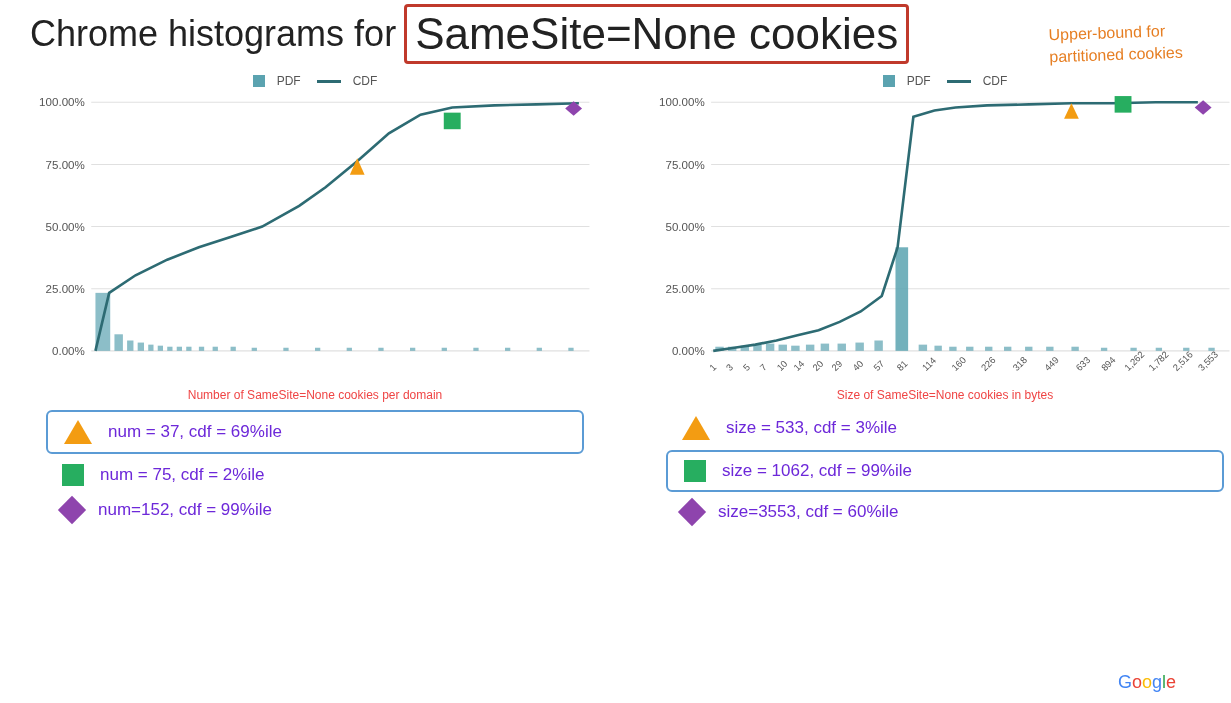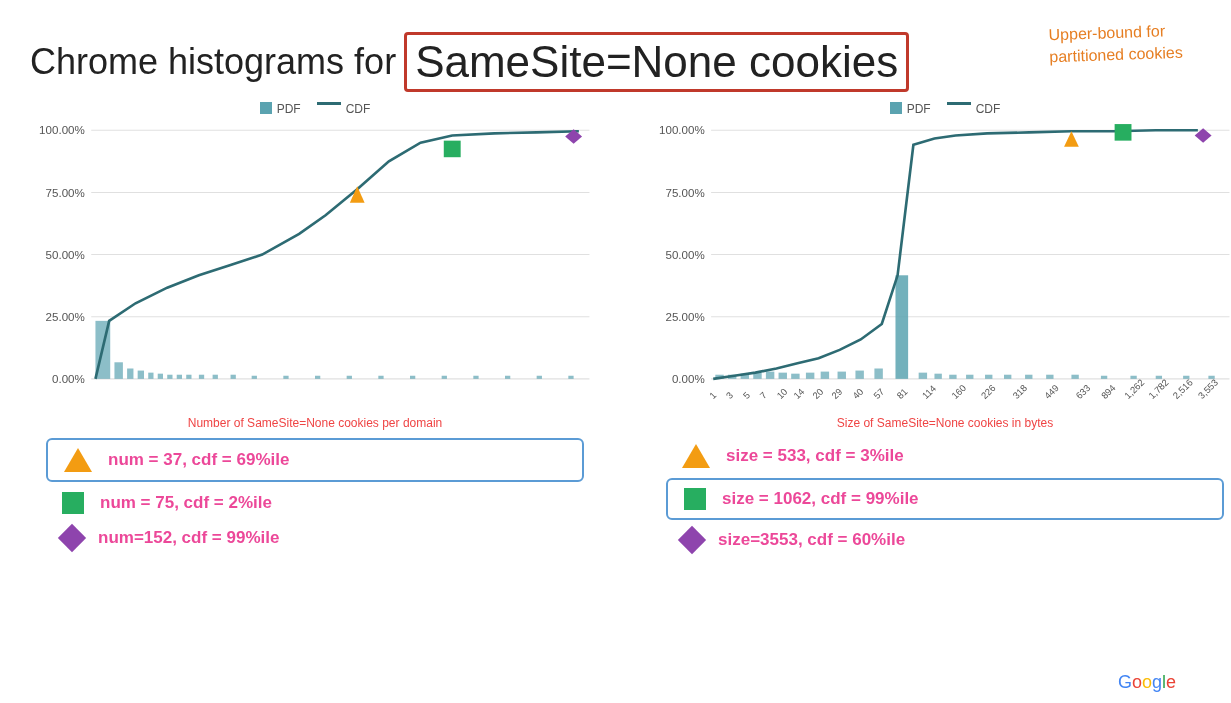--- a/index.html
+++ b/index.html
@@ -9,21 +9,21 @@
       background: #fff;
       font-family: Arial, sans-serif;
       overflow: hidden;
       position: relative;
     }
 
     .page-container {
       width: 1212px;
       height: 703px;
       position: relative;
-      padding: 32px 30px;
+      padding: 4px 30px;
     }
 
     .main-title {
       font-size: 36px;
       font-weight: 400;
       color: #222;
       margin-bottom: 10px;
       display: flex;
       align-items: center;
       gap: 8px;
@@ -63,21 +63,22 @@
       align-items: center;
       gap: 16px;
       justify-content: center;
       margin-bottom: 6px;
       font-size: 12px;
       color: #555;
     }
 
     .legend-item {
       display: flex;
-      gap: 5px;
+      align-items: center;
+      gap: 12px;
     }
 
     .legend-square {
       width: 12px;
       height: 12px;
       background: #5ba3b0;
     }
 
     .legend-line {
       width: 24px;
@@ -137,22 +138,21 @@
     .marker-diamond-purple {
       width: 20px;
       height: 20px;
       background: #8e44ad;
       transform: rotate(45deg);
       flex-shrink: 0;
     }
 
     .annotation-label {
       font-size: 17px;
-      color: #ec4899;
-      font-weight: bold;
+      color: #6d28d9;
     }
 
     .google-logo {
       position: absolute;
       bottom: 10px;
       right: 36px;
       font-size: 18px;
       color: #aaa;
       font-family: Arial, sans-serif;
     }

